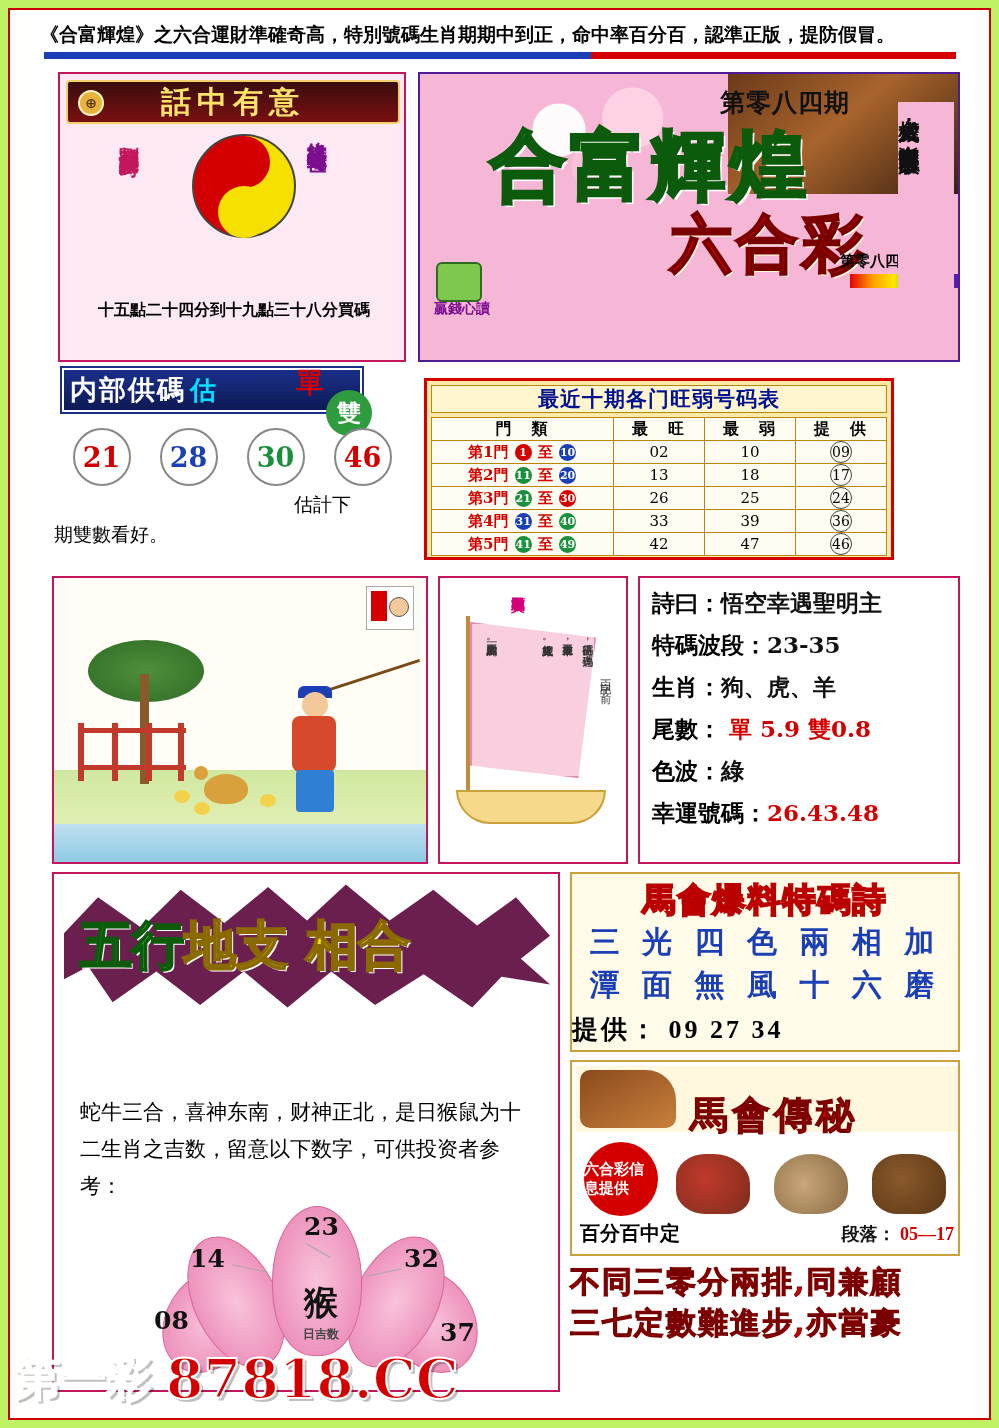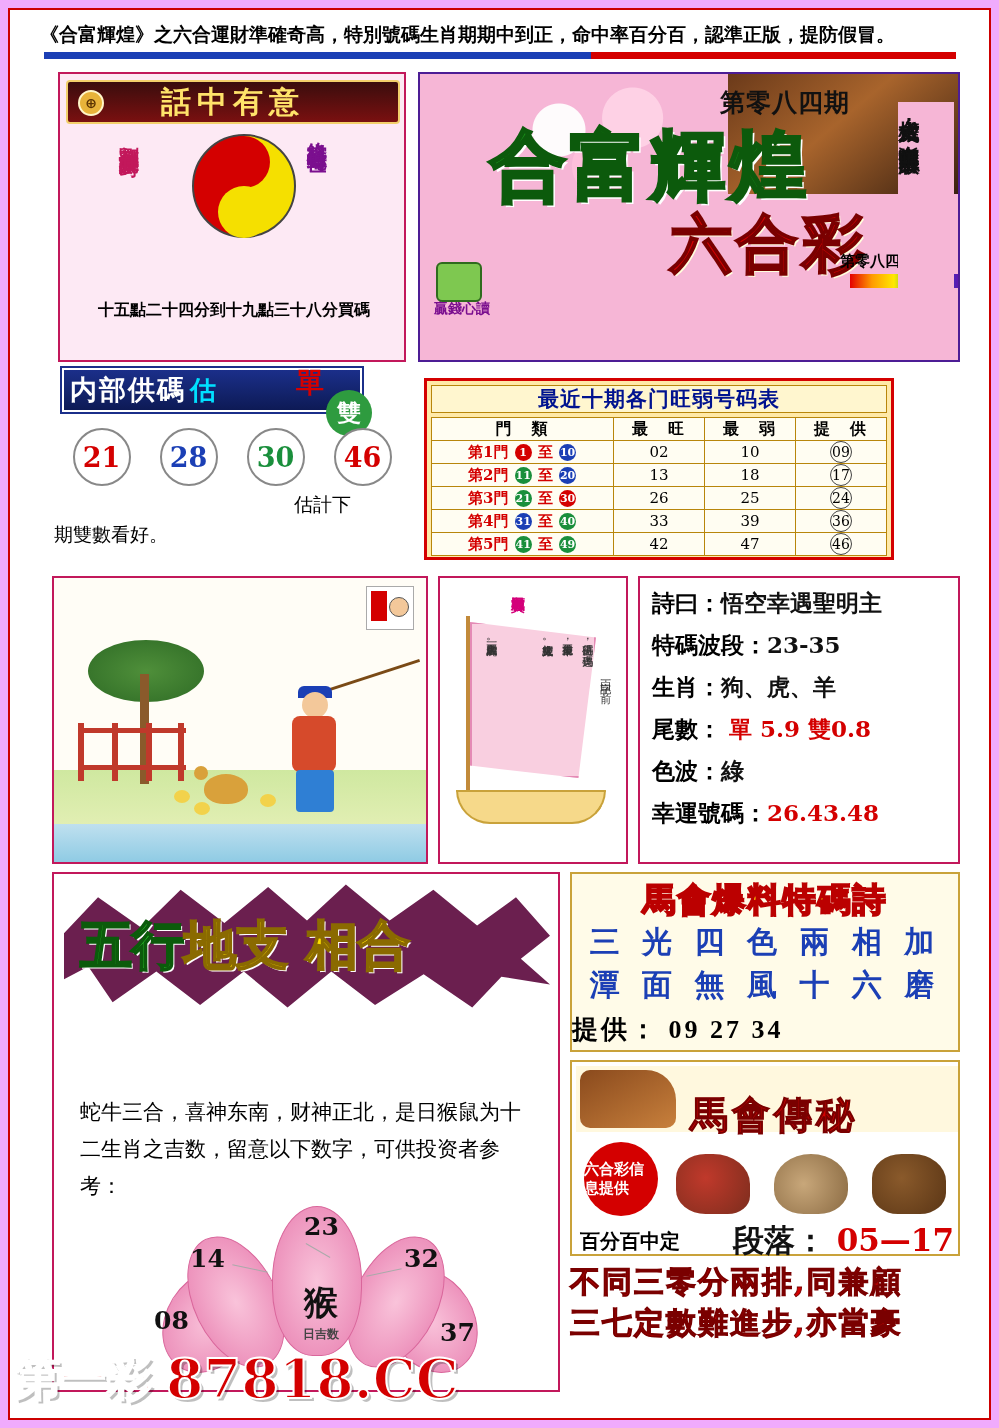--- a/index.html
+++ b/index.html
@@ -5,21 +5,21 @@
   * { box-sizing: border-box; margin:0; padding:0; }
   body {
     width: 999px; height: 1428px;
     font-family: "DejaVu Sans", sans-serif;
     background: #fff;
     position: relative;
     overflow: hidden;
   }
   .page {
     position:absolute; left:0; top:0; width:999px; height:1428px;
-    background:#f0abfc;
+    background:#bef264;
   }
   
   .outer-border{
     position:absolute; left:8px; top:8px; width:983px; height:1412px;
     border:2px solid #c00; background:#fff;
   }
   
   .headline{
     position:absolute; left:40px; top:18px; width:920px; height:34px;
     font-family:"DejaVu Serif", serif;
@@ -395,21 +395,21 @@
   .ani{ width:74px; height:60px; }
   .ani.rooster{ background:radial-gradient(circle at 40% 40%,#c0392b,#7c2d1d); border-radius:40% 50% 30% 40%;}
   .ani.rabbit{ background:radial-gradient(circle at 40% 50%,#c8a77a,#8a6a42); border-radius:50% 50% 40% 40%;}
   .ani.horse{ background:radial-gradient(circle at 40% 40%,#8a5a2b,#5a3515); border-radius:40% 45% 35% 35%;}
   .cm-foot{
     position:absolute; left:8px; top:158px; width:374px;
     display:flex; justify-content:space-between; align-items:center;
     font-family:"DejaVu Serif", serif; font-weight:bold;
   }
   .cm-foot .l{ font-size:20px; color:#000;}
-  .cm-foot .r{ font-size:31px; color:#111;}
+  .cm-foot .r{ font-size:18px; color:#111;font-family:Liberation Serif, serif;}
   .cm-foot .r b{ color:#d40000;}
   .bigcouplet{
     position:absolute; left:570px; top:1262px; width:390px; height:126px;
     font-family:"DejaVu Serif", serif; font-size:30px; font-weight:bold;
     color:#d40000; -webkit-text-stroke:1px #7a0000;
     line-height:1.35; letter-spacing:2px;
   }
   
   .wm{
     position:absolute; left:14px; bottom:18px; width:640px; height:62px;

